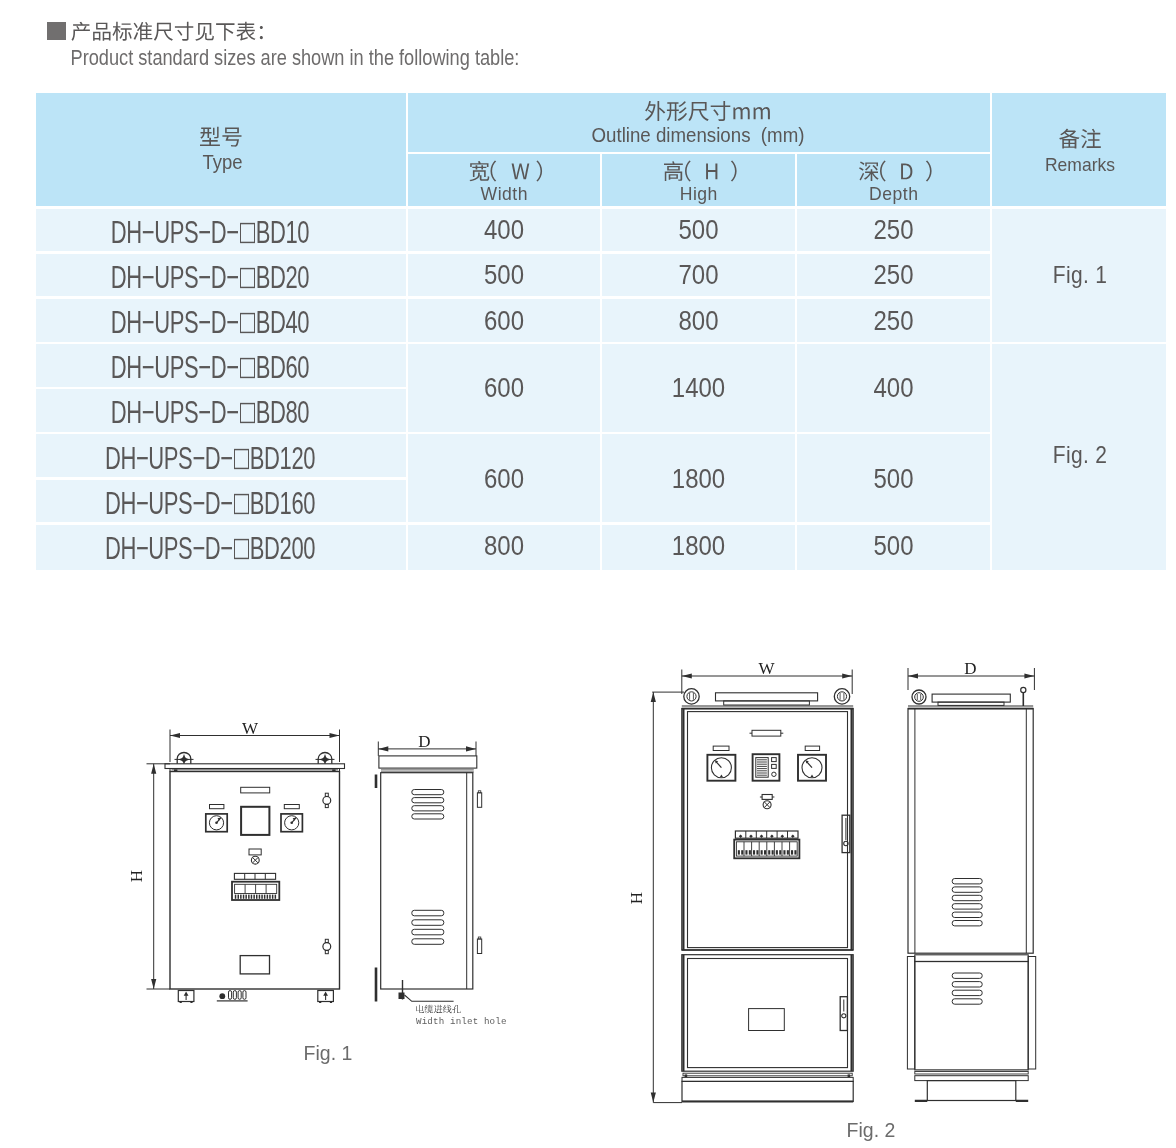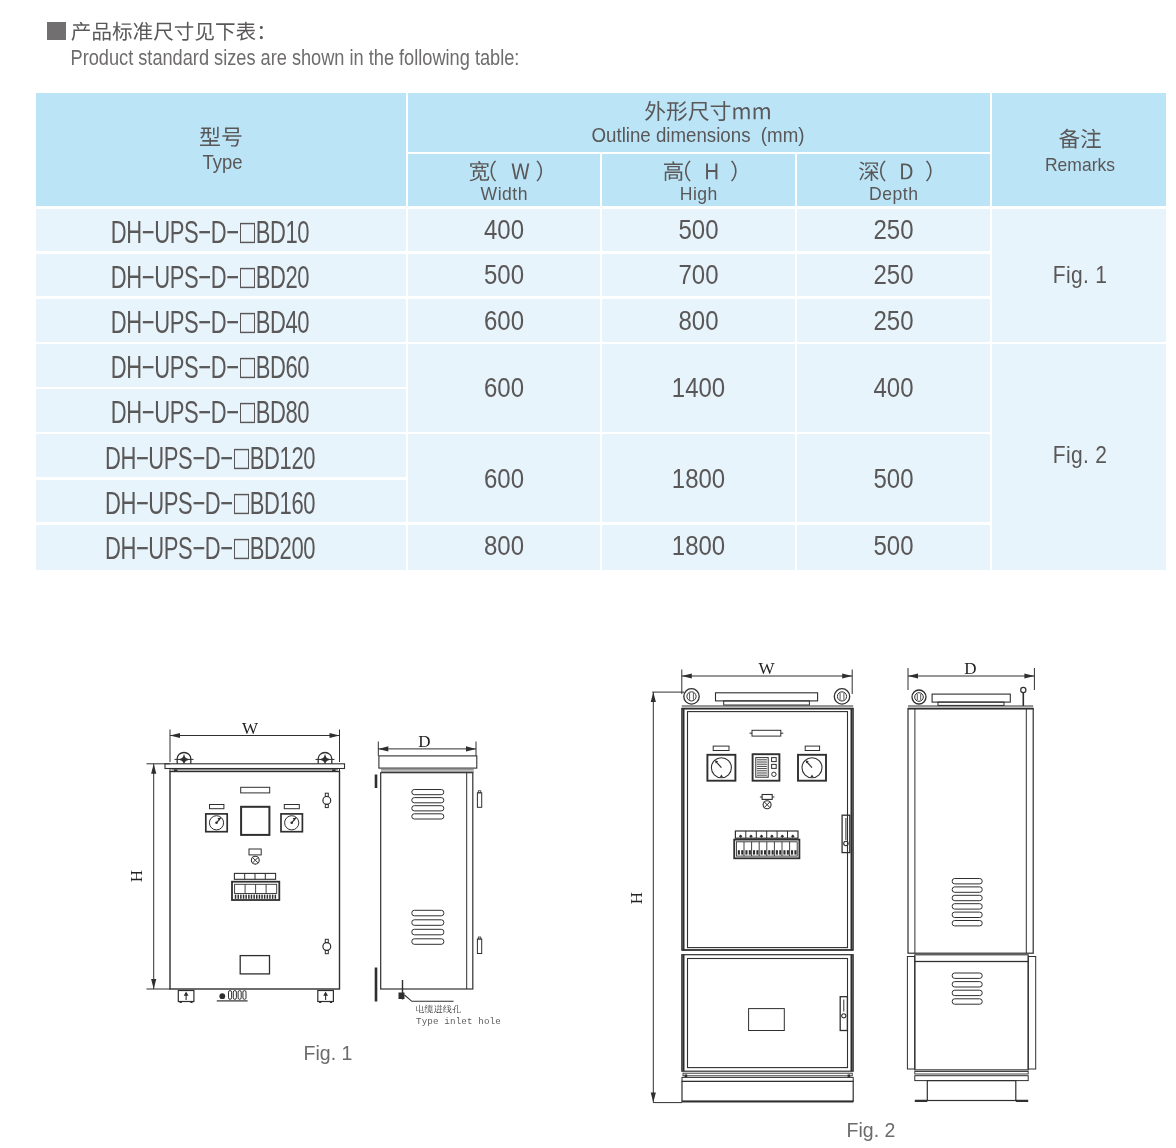--- a/index.html
+++ b/index.html
@@ -72,21 +72,21 @@
 <div style="position:absolute;left:880.0px;top:254.5px;width:400px;height:40px;display:flex;align-items:center;justify-content:center;color:#595757;font-size:21px;letter-spacing:0.3px;transform:scaleY(1.1);">Fig. 1</div>
 <div style="position:absolute;left:880.0px;top:435.2px;width:400px;height:40px;display:flex;align-items:center;justify-content:center;color:#595757;font-size:21px;letter-spacing:0.3px;transform:scaleY(1.1);">Fig. 2</div>
 <div style="position:absolute;left:22.5px;top:142.3px;width:400px;height:40px;display:flex;align-items:center;justify-content:center;color:#595757;font-size:18.5px;transform:scaleY(1.13);">Type</div>
 <div style="position:absolute;left:498.0px;top:115.3px;width:400px;height:40px;display:flex;align-items:center;justify-content:center;color:#595757;font-size:18.7px;transform:scaleY(1.1);">Outline dimensions&nbsp;&nbsp;(mm)</div>
 <div style="position:absolute;left:304.3px;top:173.6px;width:400px;height:40px;display:flex;align-items:center;justify-content:center;color:#595757;font-size:17.6px;letter-spacing:0.5px;transform:scaleY(1.06);">Width</div>
 <div style="position:absolute;left:498.8px;top:173.6px;width:400px;height:40px;display:flex;align-items:center;justify-content:center;color:#595757;font-size:17.6px;letter-spacing:0.5px;transform:scaleY(1.06);">High</div>
 <div style="position:absolute;left:693.8px;top:173.6px;width:400px;height:40px;display:flex;align-items:center;justify-content:center;color:#595757;font-size:17.6px;letter-spacing:0.5px;transform:scaleY(1.06);">Depth</div>
 <div style="position:absolute;left:880.0px;top:144.3px;width:400px;height:40px;display:flex;align-items:center;justify-content:center;color:#595757;font-size:17.5px;transform:scaleY(1.1);">Remarks</div>
 <div style="position:absolute;left:228px;top:1041.8px;width:200px;text-align:center;color:#6b6b6b;font-size:19.5px;transform:scaleY(1.07);">Fig. 1</div>
 <div style="position:absolute;left:771px;top:1118.5px;width:200px;text-align:center;color:#6b6b6b;font-size:19.5px;transform:scaleY(1.07);">Fig. 2</div>
-<div style="position:absolute;left:416px;top:1015.5px;color:#5e5e5e;font-family:'Liberation Mono',monospace;font-size:9.2px;letter-spacing:0.15px;">Type inlet hole</div>
+<div style="position:absolute;left:416px;top:1015.5px;color:#5e5e5e;font-family:'Liberation Mono',monospace;font-size:9.2px;letter-spacing:0.15px;">Width inlet hole</div>
 <svg style="position:absolute;left:0;top:0;" width="1176" height="1148" viewBox="0 0 1176 1148">
     <g stroke="#2f2f2f" stroke-width="1" fill="none">
       <path d="M170 729.5 V762 M339.5 729.5 V762 M170 735.5 H339.5"></path>
     </g>
     <path d="M170 735.5 l10 -2.6 v5.2 Z M339.5 735.5 l-10 -2.6 v5.2 Z" fill="#2f2f2f"></path>
     <text x="250" y="733.5" font-family="Liberation Serif,serif" font-size="17" fill="#222" text-anchor="middle">W</text>
     <g stroke="#2f2f2f" stroke-width="1" fill="none">
       <path d="M146.5 763.8 H170 M146.5 989 H170 M153.7 763.8 V989"></path>
     </g>
     <path d="M153.7 763.8 l-2.6 10 h5.2 Z M153.7 989 l-2.6 -10 h5.2 Z" fill="#2f2f2f"></path>

